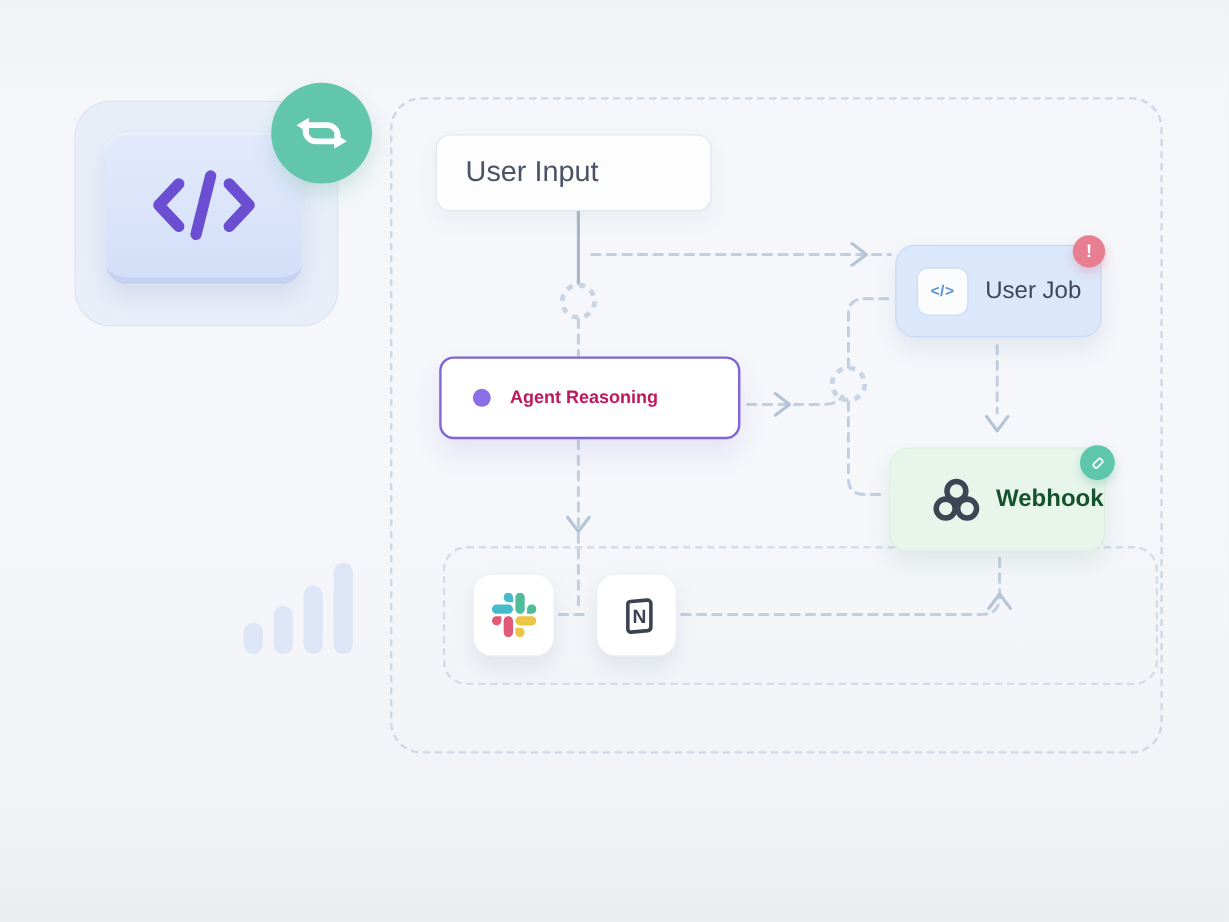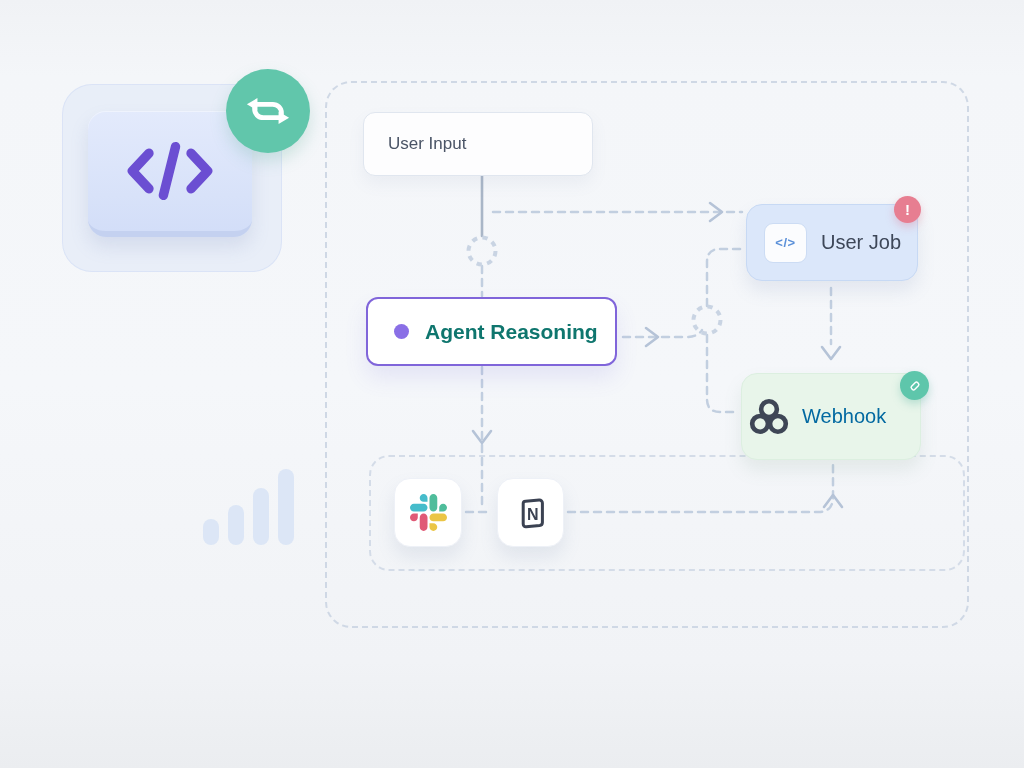--- a/index.html
+++ b/index.html
@@ -26,34 +26,34 @@
   .outer-frame{position:absolute;left:325px;top:81px;width:640px;height:543px;border-radius:26px;
     border:2px dashed #cfd8e5;}
   .group-frame{position:absolute;left:369px;top:455px;width:592px;height:112px;border-radius:20px;
     border:2px dashed #d4dce8;}
   
   .connectors{position:absolute;left:0;top:0;}
   
   .node{position:absolute;display:flex;align-items:center;box-sizing:border-box;}
   .node-user-input{left:363px;top:112px;width:230px;height:64px;border-radius:12px;background:#fdfdfe;
     border:1.5px solid #e0e6ef;box-shadow:0 8px 16px rgba(110,130,165,.08);padding-left:24px;
-    font-size:17px;color:#4a5466;}
+    font-size:24px;color:#4a5466;}
   .node-agent{left:366px;top:297px;width:251px;height:69px;border-radius:12px;background:#ffffff;
     border:2px solid #8065da;box-shadow:0 12px 22px rgba(110,95,210,.12);padding-left:26px;
-    font-size:21px;font-weight:bold;color:#0f766e;}
+    font-size:15px;font-weight:bold;color:#be185d;}
   .node-agent .dot{width:15px;height:15px;border-radius:50%;background:#8a6fe6;margin-right:16px;flex:0 0 auto;}
   .node-async{left:746px;top:204px;width:172px;height:77px;border-radius:16px;background:#dbe7fa;
     border:1.5px solid #c7d9f4;box-shadow:0 10px 18px rgba(110,135,180,.14);padding-left:17px;
     font-size:20px;color:#3d4758;}
   .chip{width:41px;height:38px;border-radius:9px;background:#fbfcfe;border:1.5px solid #ccdcf4;
     display:flex;align-items:center;justify-content:center;margin-right:14px;
     font-size:13px;font-weight:bold;color:#5b90d9;letter-spacing:.5px;flex:0 0 auto;}
   .node-webhook{left:741px;top:373px;width:180px;height:87px;border-radius:16px;background:#e8f5ea;
-    border:1px solid #dcefe0;box-shadow:0 10px 18px rgba(110,150,120,.13);padding-left:6px;
-    font-size:20px;font-weight:400;color:#0369a1;}
+    border:1px solid #dcefe0;box-shadow:0 10px 18px rgba(110,150,120,.13);padding-left:34px;
+    font-size:20px;font-weight:700;color:#14532d;}
   .node-webhook svg{margin-right:12px;flex:0 0 auto;}
   .badge{position:absolute;border-radius:50%;display:flex;align-items:center;justify-content:center;color:#fff;}
   .badge-rose{left:894px;top:196px;width:27px;height:27px;background:#e77e91;
     font-size:15px;font-weight:bold;box-shadow:0 4px 8px rgba(220,120,145,.35);}
   .badge-teal{left:900px;top:371px;width:29px;height:29px;background:#5ec6ab;
     box-shadow:0 4px 8px rgba(90,180,160,.35);}
   
   .tile{position:absolute;width:66px;height:67px;border-radius:16px;background:#ffffff;
     border:1px solid #eef1f7;box-shadow:0 10px 18px rgba(115,135,170,.14);
     display:flex;align-items:center;justify-content:center;}

